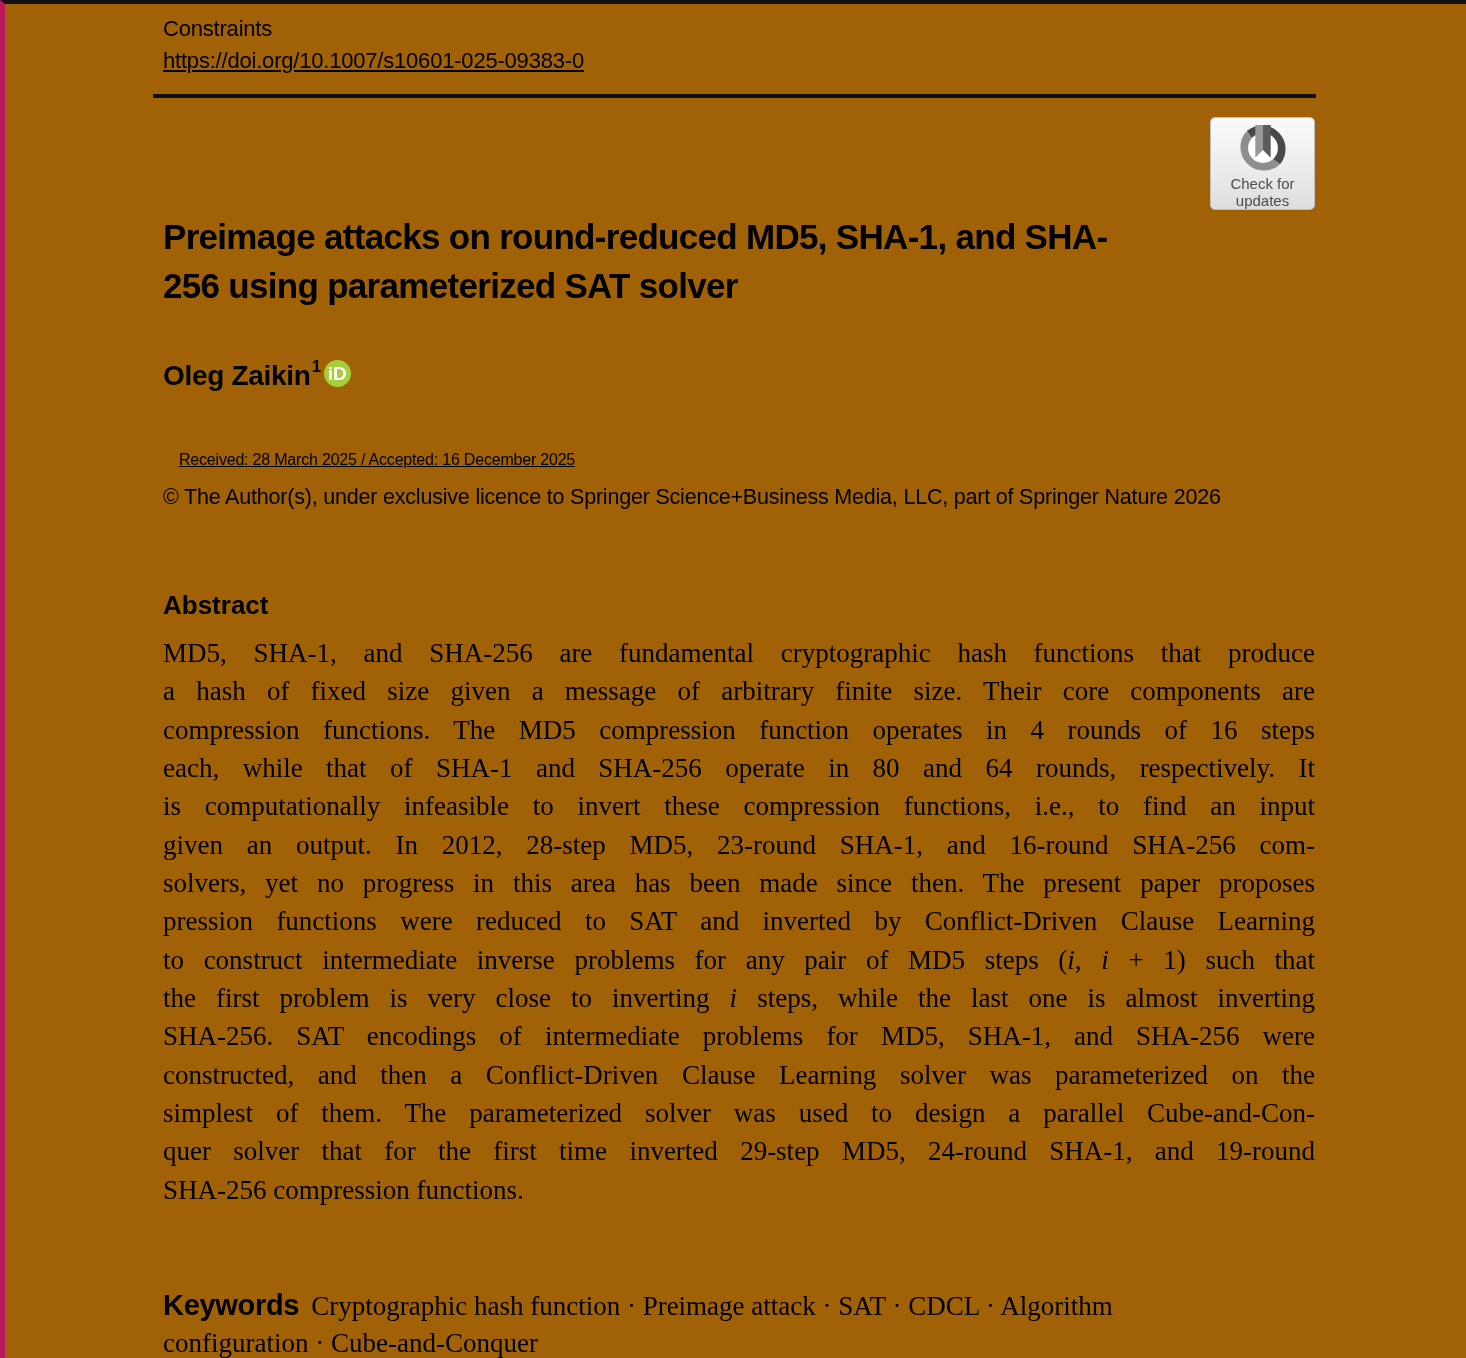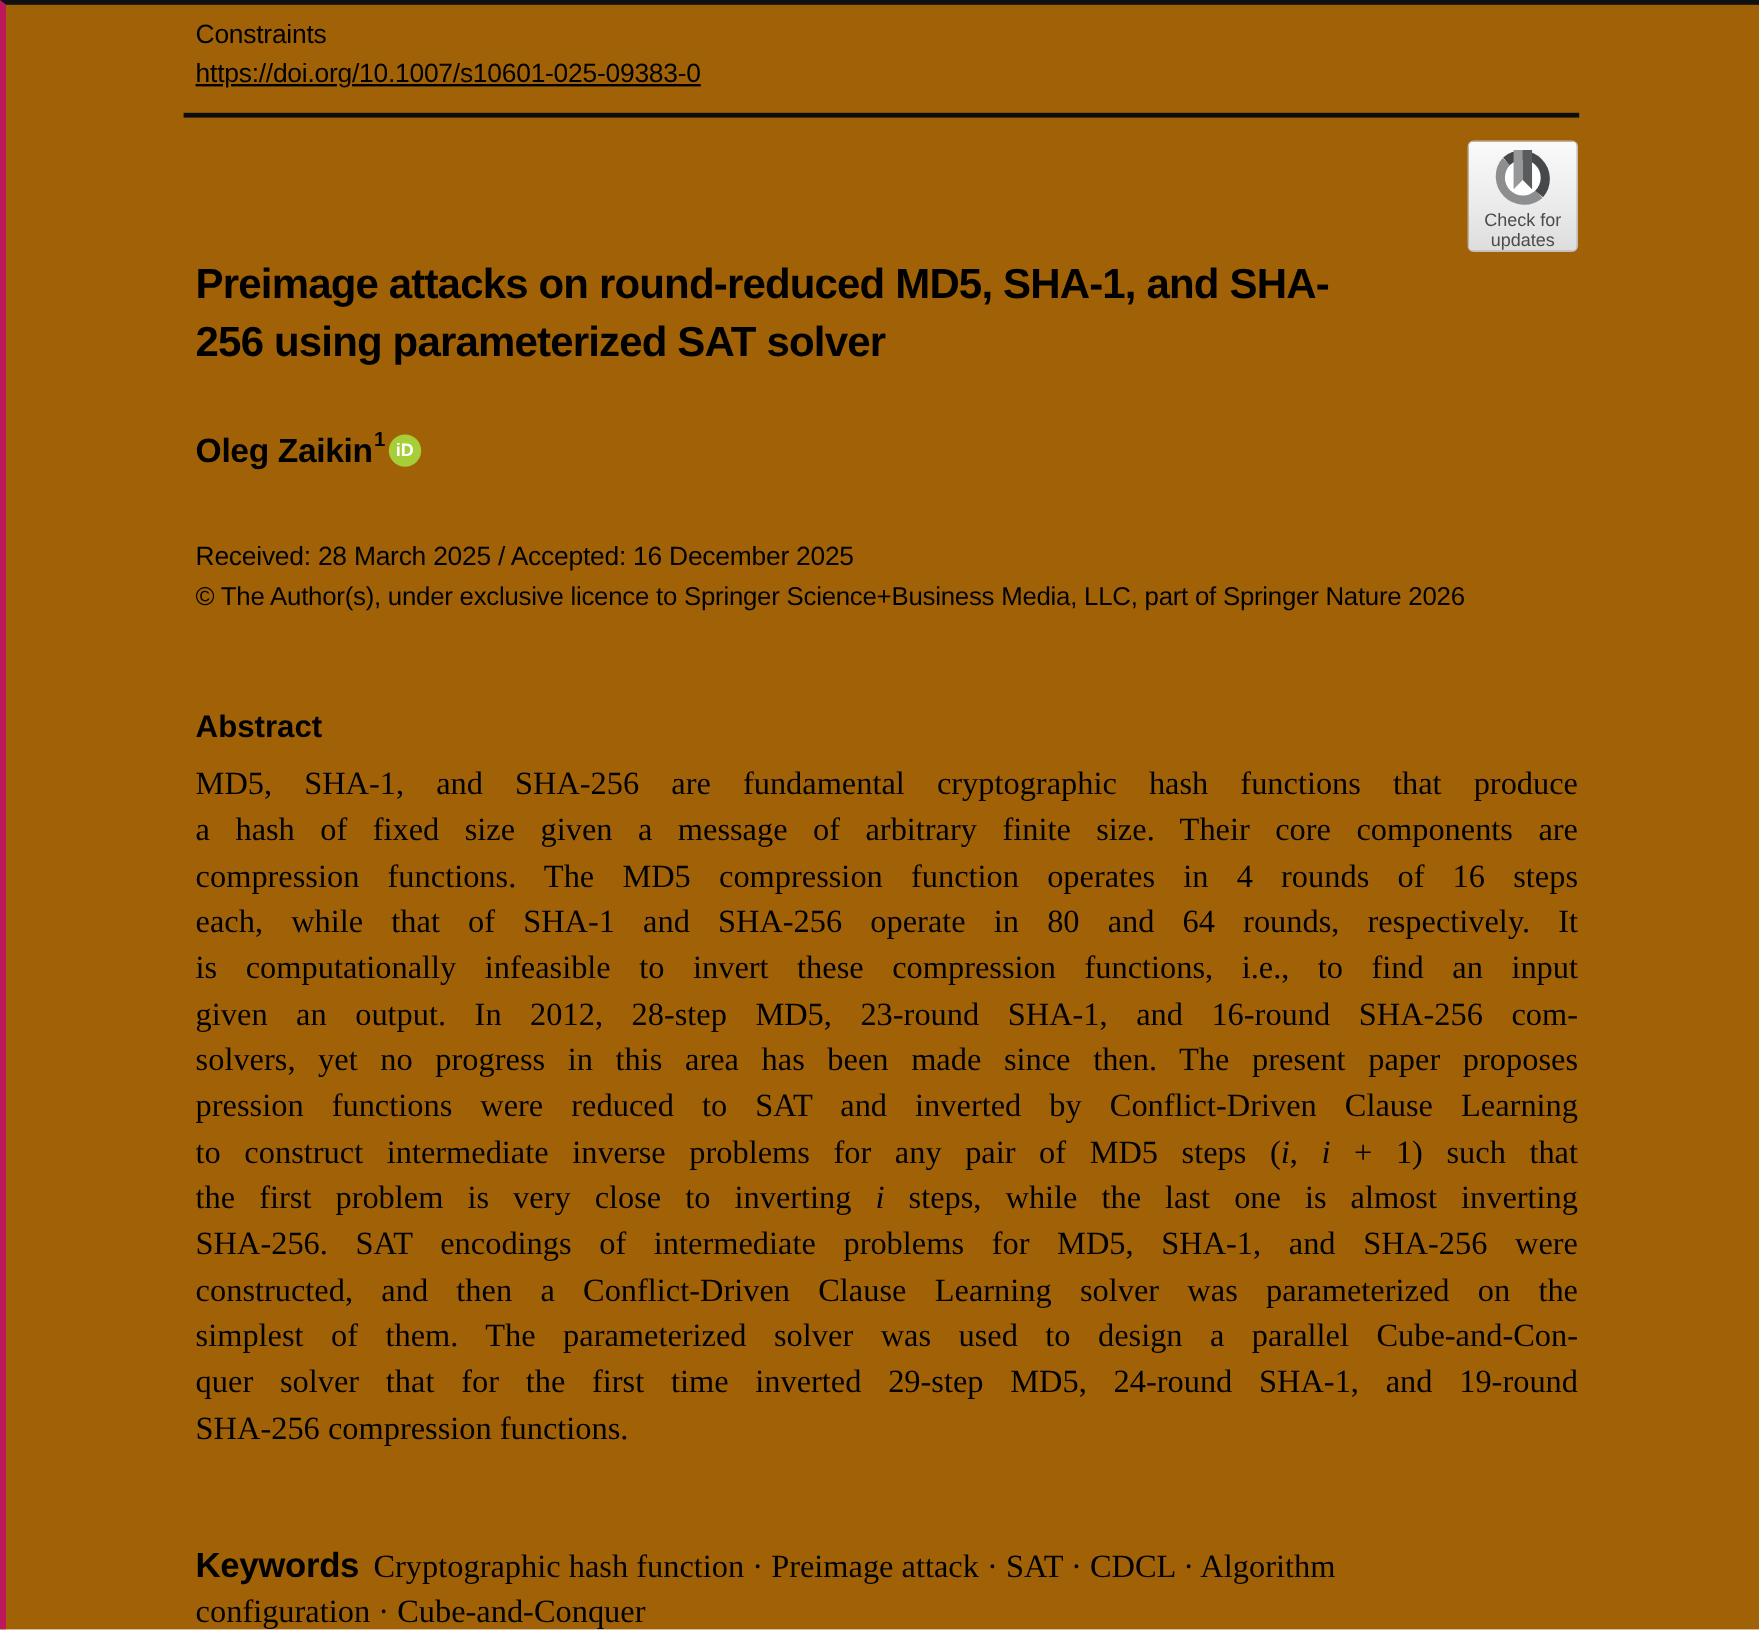--- a/index.html
+++ b/index.html
@@ -15,41 +15,41 @@
     color: #000000;
     font-family: "Liberation Sans", sans-serif;
   }
   .content { position: absolute; left: 158px; top: 0; width: 1152px; height: 100%; }
 
   .journal-name { position: absolute; top: 12px; left: 0; font-size: 22px; letter-spacing: -0.2px; }
   .doi-line { position: absolute; top: 44px; left: 0; font-size: 22px; letter-spacing: -0.2px; cursor: pointer; text-decoration: underline; }
   .head-rule { position: absolute; top: 90px; left: -10px; right: -1px; height: 4px; background: #0d0d0d; }
 
   .badge {
-    position: absolute; top: 113px; right: 0; width: 92px; height: 93px;
+    position: absolute; top: 113px; right: 0; width: 105px; height: 93px;
     box-sizing: border-box;
     background: linear-gradient(180deg, #fafafa 0%, #ececec 55%, #dddddd 100%);
     border: 1px solid #c0c0c2; border-radius: 5px;
     text-align: center; cursor: pointer;
   }
   .badge svg { display: block; margin: 5px auto 0 auto; }
   .badge-text { font-size: 15px; line-height: 17px; color: #4c4c4e; letter-spacing: 0; }
 
   .title { position: absolute; top: 208px; left: 0; font-size: 35px; font-weight: 700; line-height: 49px; letter-spacing: -0.7px; }
 
   .author-line { position: absolute; top: 353px; left: 0; font-size: 28px; font-weight: 700; letter-spacing: -0.3px; }
   .author-line sup { font-size: 17px; vertical-align: 13px; margin-left: 1px; }
   .orcid {
     display: inline-block; width: 27px; height: 27px; border-radius: 50%;
-    background: #a6ce39; color: #ffffff; font-size: 15px; font-weight: 700;
+    background: #a6ce39; color: #ffffff; font-size: 19px; font-weight: 700;
     line-height: 27px; text-align: center; vertical-align: 5px; margin-left: 3px;
     letter-spacing: 0; cursor: pointer;
   }
 
-  .dates-line { position: absolute; top: 447px; left: 0; font-size: 22px; letter-spacing: -0.2px; }
+  .dates-line { position: absolute; top: 447px; left: 16px; font-size: 16px; letter-spacing: -0.2px; text-decoration: underline; }
   .copyright-line { position: absolute; top: 481px; left: 0; font-size: 21.5px; letter-spacing: -0.2px; }
 
   .abs-head { position: absolute; top: 586px; left: 0; font-size: 26px; font-weight: 700; }
   .abs-body { position: absolute; top: 630px; left: 0; width: 1152px; }
   .kw-body  { position: absolute; top: 1282px; left: 0; width: 1152px; }
 
   .tline {
     font-family: "Liberation Serif", serif;
     font-size: 27px;
     height: 38.35px; line-height: 38.35px;

